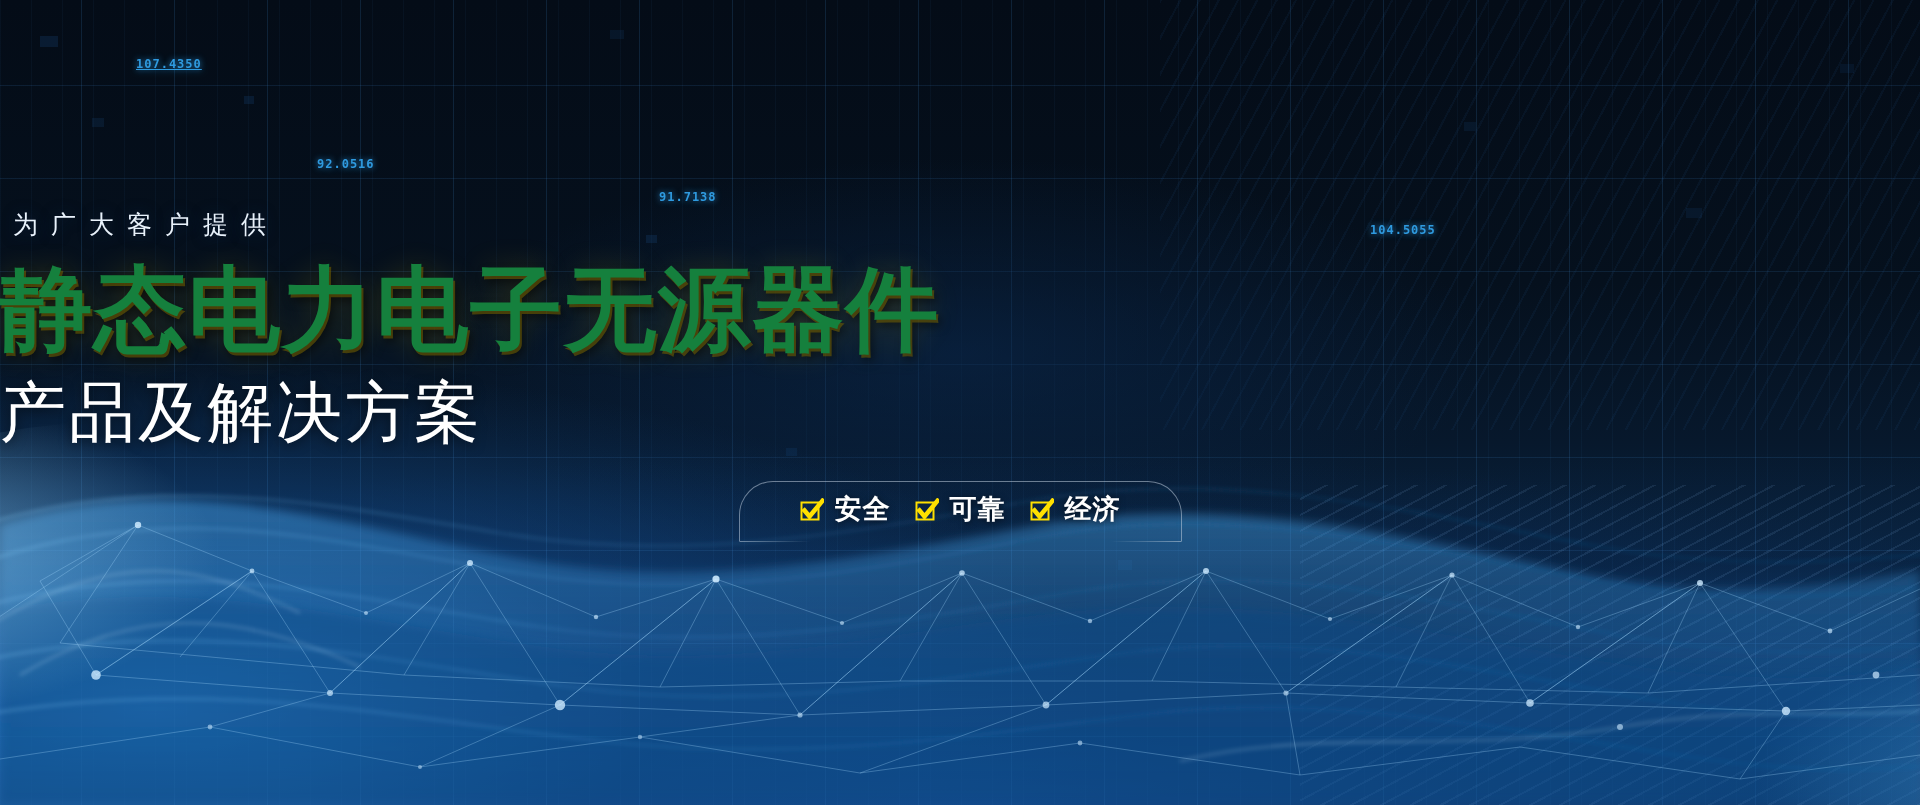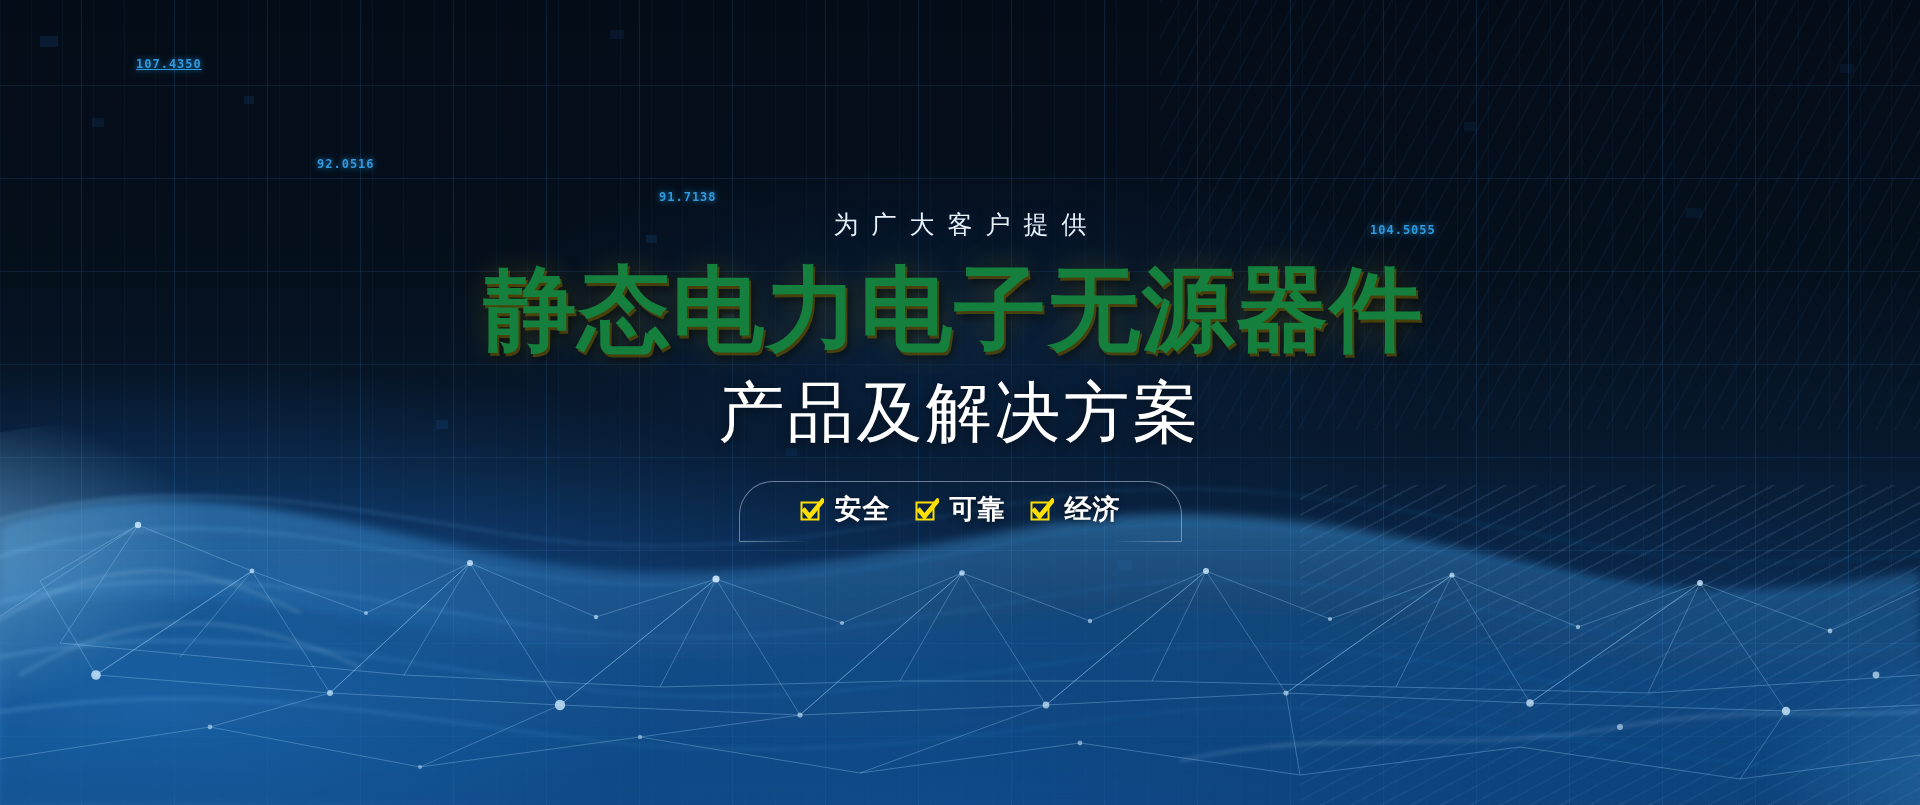--- a/index.html
+++ b/index.html
@@ -105,21 +105,20 @@
     color: #2f9adf;
     text-shadow: 0 0 6px rgba(45,150,225,0.85);
     white-space: nowrap;
   }
 
   
   .content {
     position: absolute;
     left: 0; right: 0;
     top: 212px;
-    text-align: center;
     z-index: 6;
   }
 
   .eyebrow {
     font-size: 25px;
     color: #e9f2fb;
     letter-spacing: 13px;
     text-indent: 13px;
     font-weight: 400;
     line-height: 1;

